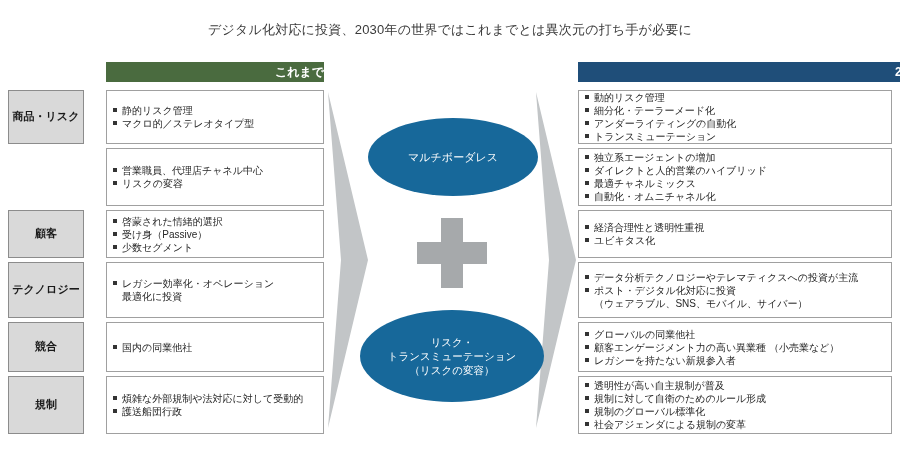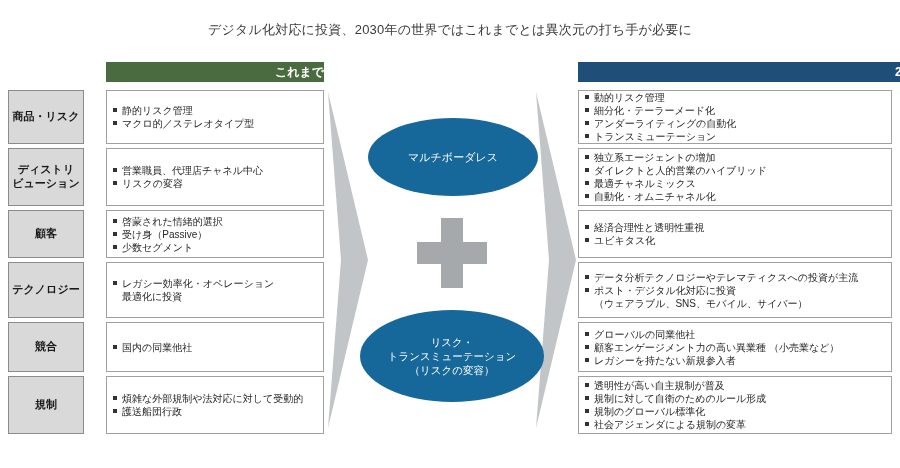--- a/index.html
+++ b/index.html
@@ -67,22 +67,20 @@
         <div class="content-box box-after">
           <ul>
             <li><span class="bullet"></span><span class="item-text">動的リスク管理</span></li>
             <li><span class="bullet"></span><span class="item-text">細分化・テーラーメード化</span></li>
             <li><span class="bullet"></span><span class="item-text">アンダーライティングの自動化</span></li>
             <li><span class="bullet"></span><span class="item-text">トランスミューテーション</span></li>
           </ul>
         </div>
       </div>
       <div class="row" style="height: 58px;">
-        <div class="cat-box">ディストリ
-ビューション</div>
         <div class="content-box box-before">
           <ul>
             <li><span class="bullet"></span><span class="item-text">営業職員、代理店チャネル中心</span></li>
             <li><span class="bullet"></span><span class="item-text">リスクの変容</span></li>
           </ul>
         </div>
         <div class="content-box box-after">
           <ul>
             <li><span class="bullet"></span><span class="item-text">独立系エージェントの増加</span></li>
             <li><span class="bullet"></span><span class="item-text">ダイレクトと人的営業のハイブリッド</span></li>

